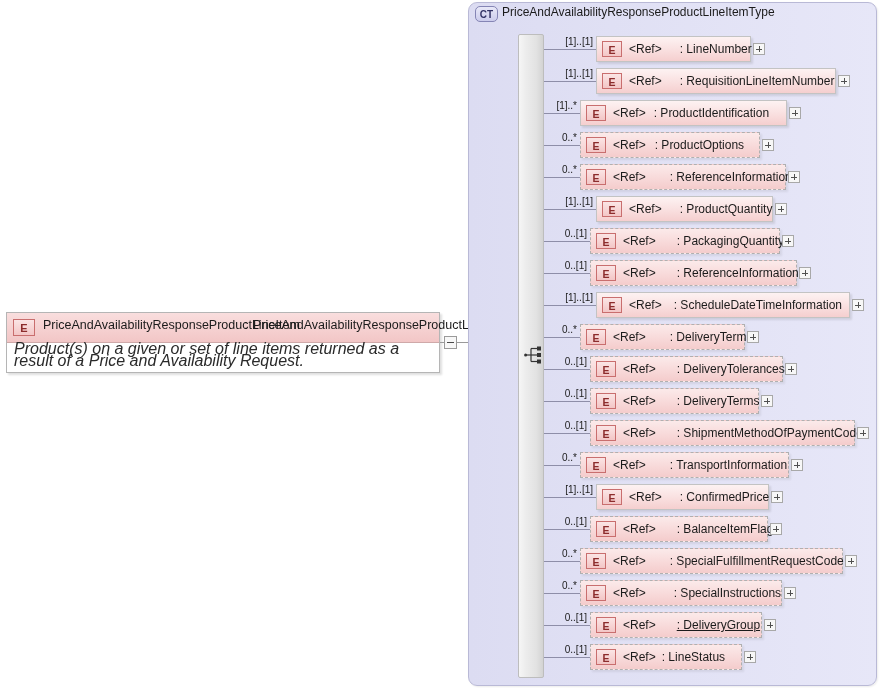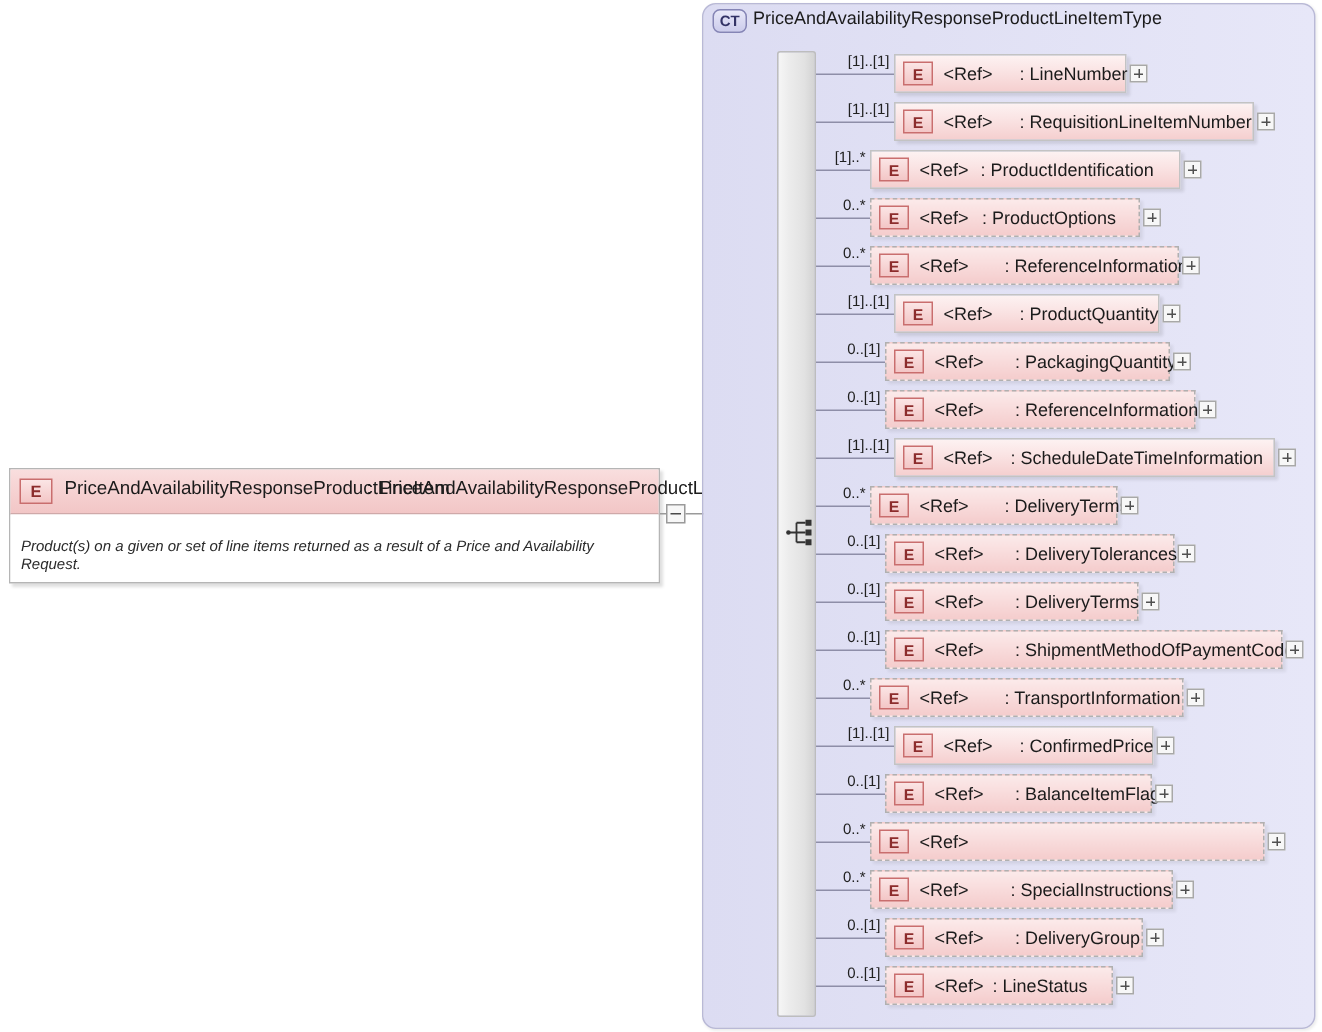--- a/index.html
+++ b/index.html
@@ -48,24 +48,24 @@
     flex:1 1 auto;
     font-size:12.5px;
     color:#1b1b1b;
     line-height:15px;
   }
   #root-element .el-name{ width:196px; }
   #root-element .el-colon{ width:14px; text-align:center;}
   #root-element .el-type{ flex:1 1 auto; text-align:center;}
   #root-element .el-doc{
     background:#ffffff;
-    font-size:10px;
+    font-size:16px;
     font-style:italic;
     color:#2a2a2a;
-    padding:16px 7px 5px 7px;
+    padding:0 7px 5px 7px;
     line-height:12px;
   }
 
   
   #root-expander{
     position:absolute;
     left:444px; top:336px;
     width:13px;height:13px;
     border:1px solid #9a9a9a;
     background:#f7f7f7;
@@ -370,36 +370,37 @@
       <span class="e-badge">E</span>
       <span class="rname">&lt;Ref&gt;</span>
       <span class="rcolon" style="margin-left: 21px;">: BalanceItemFlag</span>
     </div>
     <div class="plus" style="left: 770px; top: 523px;"></div>
     <div class="conn" style="left: 544px; top: 561px; width: 36px;"></div>
     <div class="card" style="left: 548px; top: 548px; width: 29px;">0..*</div>
     <div class="row opt" style="left: 580px; top: 548px; width: 263px;">
       <span class="e-badge">E</span>
       <span class="rname">&lt;Ref&gt;</span>
+      <span class="rcolon" style="margin-left: 24px;">: SpecialFulfillmentRequestCode</span>
     </div>
     <div class="plus" style="left: 845px; top: 555px;"></div>
     <div class="conn" style="left: 544px; top: 593px; width: 36px;"></div>
     <div class="card" style="left: 548px; top: 580px; width: 29px;">0..*</div>
     <div class="row opt" style="left: 580px; top: 580px; width: 202px;">
       <span class="e-badge">E</span>
       <span class="rname">&lt;Ref&gt;</span>
       <span class="rcolon" style="margin-left: 28px;">: SpecialInstructions</span>
     </div>
     <div class="plus" style="left: 784px; top: 587px;"></div>
     <div class="conn" style="left: 544px; top: 625px; width: 46px;"></div>
     <div class="card" style="left: 548px; top: 612px; width: 39px;">0..[1]</div>
     <div class="row opt" style="left: 590px; top: 612px; width: 172px;">
       <span class="e-badge">E</span>
       <span class="rname">&lt;Ref&gt;</span>
-      <span class="rcolon" style="margin-left: 21px;">: DeliveryGroup</span>
+      <span class="rcolon" style="margin-left: 21px; text-decoration: underline;">: DeliveryGroup</span>
     </div>
     <div class="plus" style="left: 764px; top: 619px;"></div>
     <div class="conn" style="left: 544px; top: 657px; width: 46px;"></div>
     <div class="card" style="left: 548px; top: 644px; width: 39px;">0..[1]</div>
     <div class="row opt" style="left: 590px; top: 644px; width: 152px;">
       <span class="e-badge">E</span>
       <span class="rname">&lt;Ref&gt;</span>
       <span class="rcolon" style="margin-left: 6px;">: LineStatus</span>
     </div>
     <div class="plus" style="left: 744px; top: 651px;"></div>

